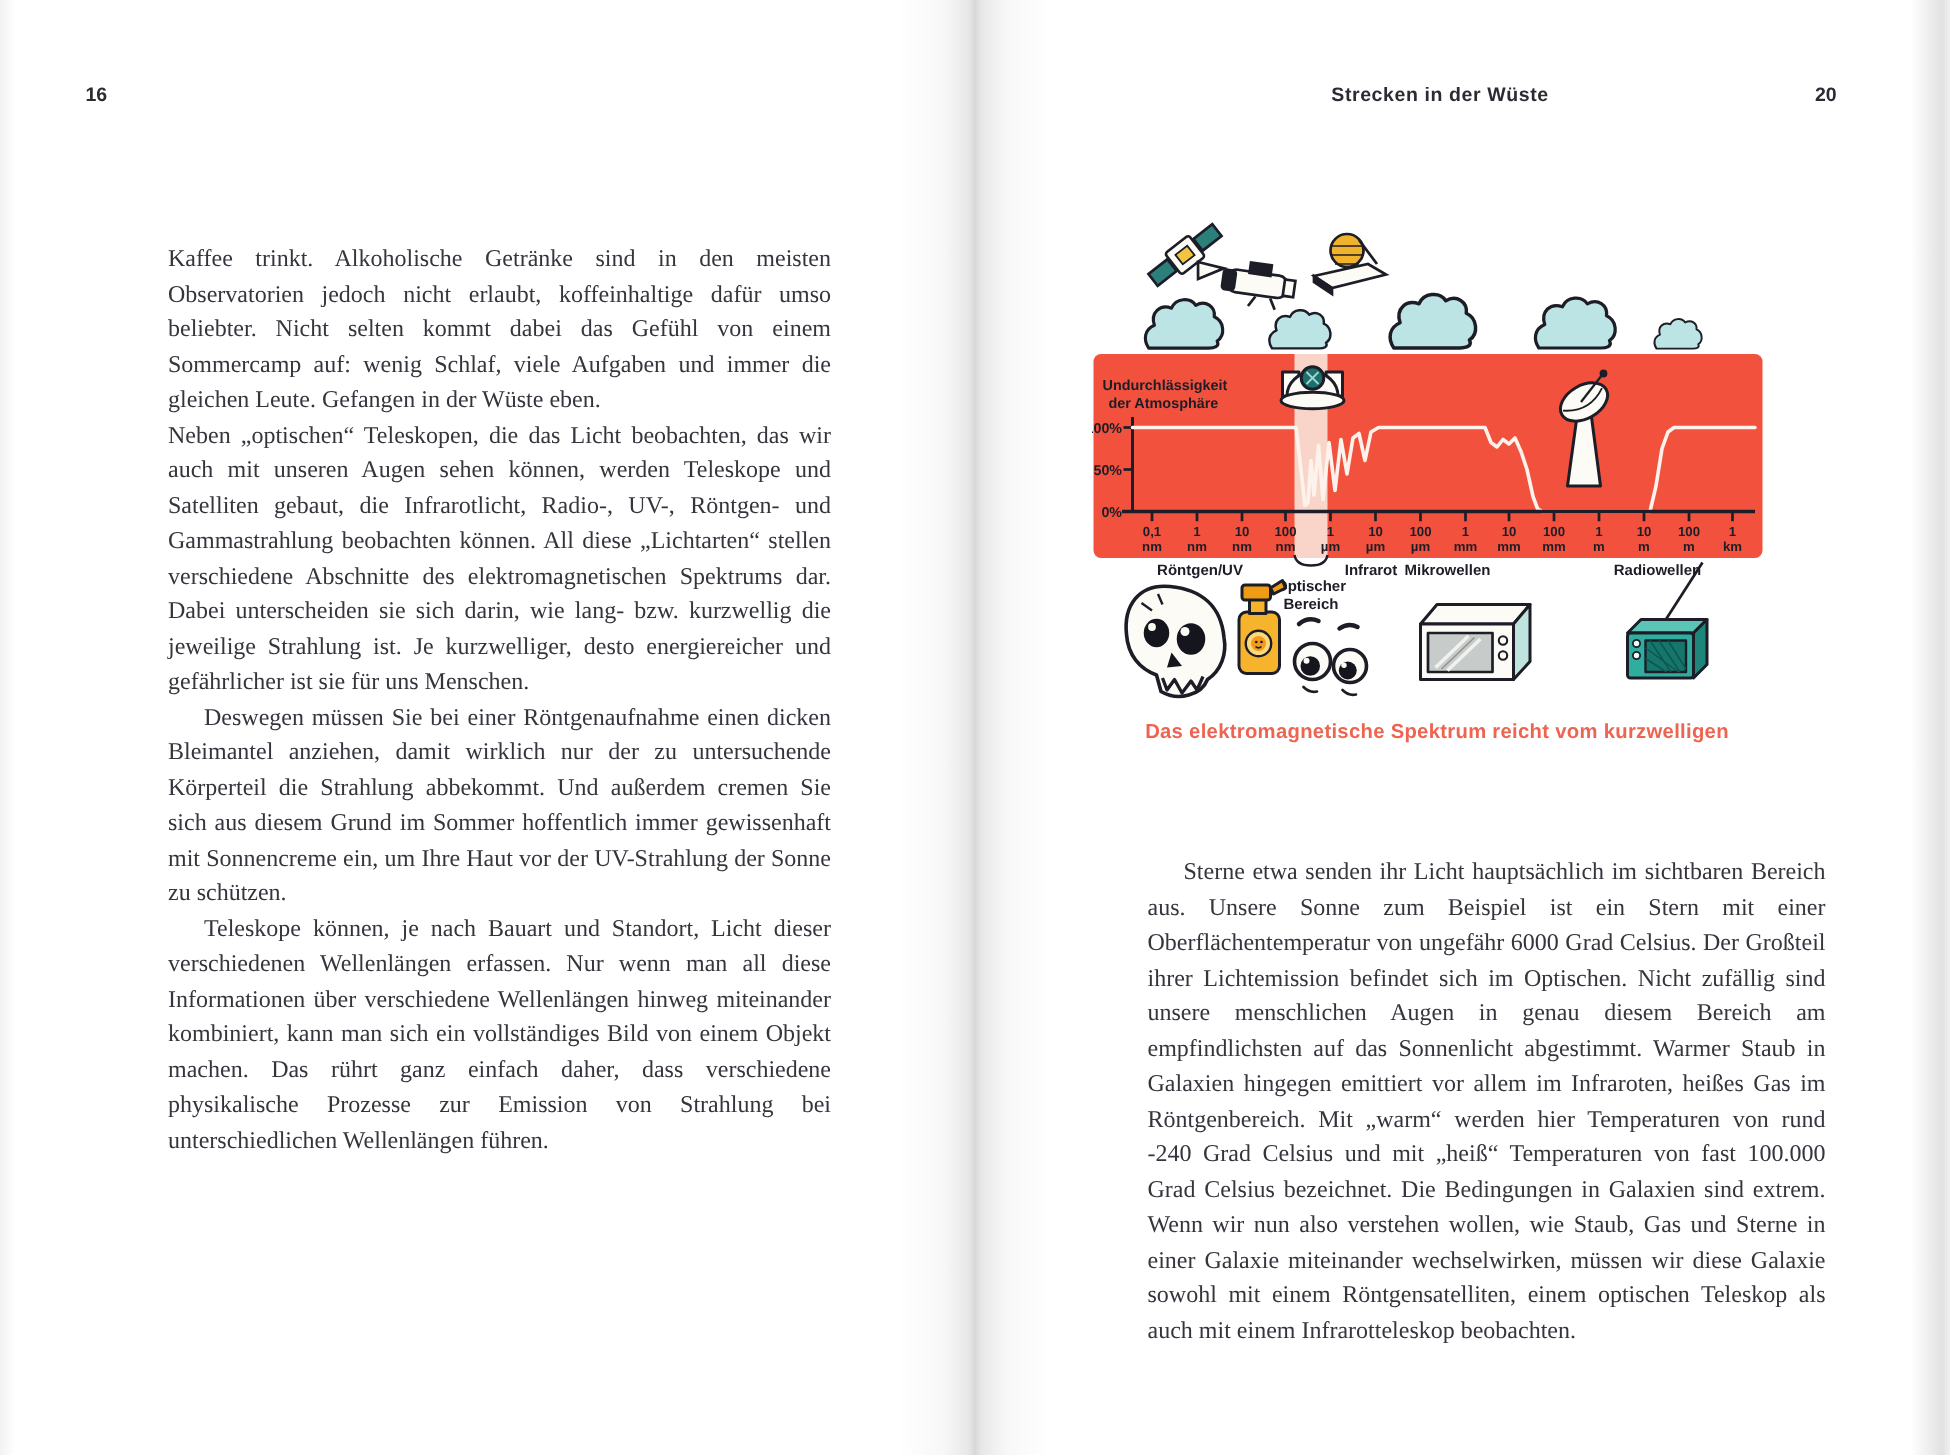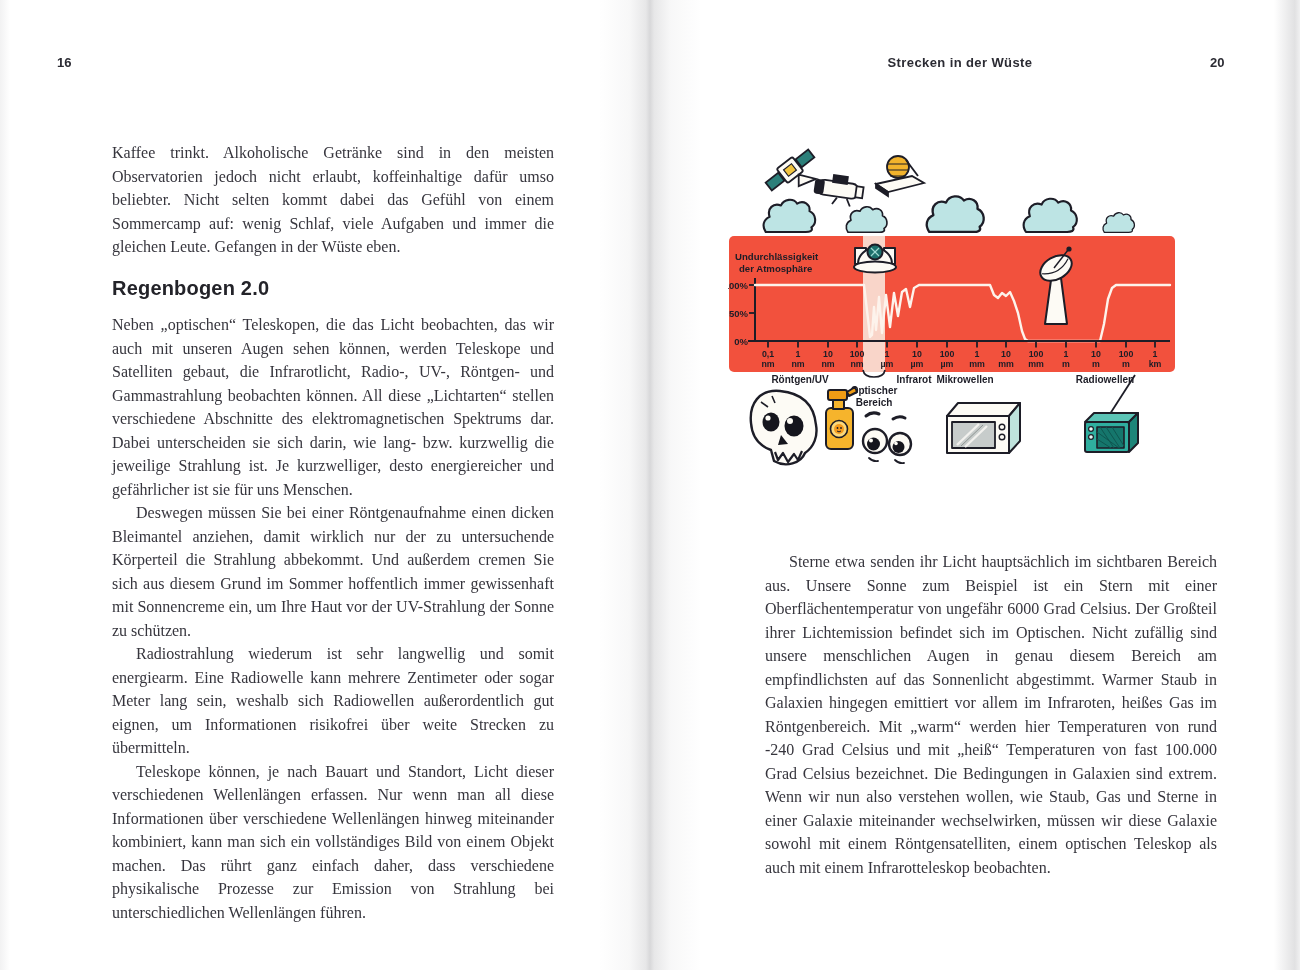--- a/index.html
+++ b/index.html
@@ -7,21 +7,21 @@
        font-family:"Liberation Sans",sans-serif;}
   .spread{position:relative;width:1300px;height:970px;background:#ffffff;}
 
   
   .runhead{position:absolute;font-size:13px;font-weight:700;color:#2b2b33;
            letter-spacing:.4px;}
   .pagenum{position:absolute;font-size:13px;font-weight:700;color:#2b2b33;}
 
   
   .col{position:absolute;font-family:"Liberation Serif",serif;font-size:16px;
-       line-height:23.5px;color:#36353d;text-align:justify;}
+       line-height:23.5px;color:#36353d;text-align:justify;margin-top:20px;}
   .col p{margin:0;}
   .col p.ind{text-indent:24px;}
   h2.sect{font-family:"Liberation Sans",sans-serif;font-size:20px;font-weight:700;
           color:#232329;margin:18px 0 13px 0;letter-spacing:.2px;}
 
   
   .fig-caption{position:absolute;left:728px;top:478px;width:460px;text-align:center;
                font-size:13.5px;font-weight:700;line-height:20px;color:#ee6450;
                letter-spacing:.2px;}
 
@@ -43,24 +43,22 @@
 </style>
 </head>
 <body>
 
 <div class="spread">
 
   <div class="pagenum" style="left:57px;top:55px;">16</div>
 
   <div class="col" style="left:112px;top:141px;width:442px;">
     <p>Kaffee trinkt. Alkoholische Getränke sind in den meisten Observatorien jedoch nicht erlaubt, koffeinhaltige dafür umso beliebter. Nicht selten kommt dabei das Gefühl von einem Sommercamp auf: wenig Schlaf, viele Aufgaben und immer die gleichen Leute. Gefangen in der Wüste eben.</p>
-    <h2 class="sect">Regenbogen 2.0</h2>
     <p>Neben „optischen“ Teleskopen, die das Licht beobachten, das wir auch mit unseren Augen sehen können, werden Teleskope und Satelliten gebaut, die Infrarotlicht, Radio-, UV-, Röntgen- und Gammastrahlung beobachten können. All diese „Lichtarten“ stellen verschiedene Abschnitte des elektromagnetischen Spektrums dar. Dabei unterscheiden sie sich darin, wie lang- bzw. kurzwellig die jeweilige Strahlung ist. Je kurzwelliger, desto energiereicher und gefährlicher ist sie für uns Menschen.</p>
     <p class="ind">Deswegen müssen Sie bei einer Röntgenaufnahme einen dicken Bleimantel anziehen, damit wirklich nur der zu untersuchende Körperteil die Strahlung abbekommt. Und außerdem cremen Sie sich aus diesem Grund im Sommer hoffentlich immer gewissenhaft mit Sonnencreme ein, um Ihre Haut vor der UV-Strahlung der Sonne zu schützen.</p>
-    <p class="ind">Radiostrahlung wiederum ist sehr langwellig und somit energiearm. Eine Radiowelle kann mehrere Zentimeter oder sogar Meter lang sein, weshalb sich Radiowellen außerordentlich gut eignen, um Informationen risikofrei über weite Strecken zu übermitteln.</p>
     <p class="ind">Teleskope können, je nach Bauart und Standort, Licht dieser verschiedenen Wellenlängen erfassen. Nur wenn man all diese Informationen über verschiedene Wellenlängen hinweg miteinander kombiniert, kann man sich ein vollständiges Bild von einem Objekt machen. Das rührt ganz einfach daher, dass verschiedene physikalische Prozesse zur Emission von Strahlung bei unterschiedlichen Wellenlängen führen.</p>
   </div>
 
   <div class="runhead" style="left:735px;top:55px;width:450px;text-align:center;">Strecken in der Wüste</div>
   <div class="pagenum" style="left:1210px;top:55px;">20</div>
 
   <svg style="position:absolute;left:728px;top:140px;" width="460" height="330" viewBox="0 0 460 330">
 
     <g transform="translate(62,30) rotate(-38)" stroke="#1d1d27" stroke-width="1.8">
       <rect x="-27" y="-5" width="16" height="10" fill="#2c7f7a"></rect>
@@ -232,20 +230,21 @@
       <polygon points="401,282 410,273 410,303 401,312" fill="#1d8579"></polygon>
       <rect x="357" y="282" width="44" height="30" rx="2" fill="#2fae9f"></rect>
       <rect x="369" y="287" width="27" height="21" fill="#15766c" stroke-width="1.6"></rect>
       <path d="M372,287 l14,21 M378,287 l14,21 M384,287 l12,19 M369,292 l22,16 M369,299 l14,9" stroke="#0e5650" stroke-width="1" fill="none"></path>
       <circle cx="363" cy="289" r="2.4" fill="#eafaf7" stroke-width="1.2"></circle>
       <circle cx="363" cy="297" r="2.4" fill="#eafaf7" stroke-width="1.2"></circle>
     </g>
   </svg>
 
   <div class="fig-caption">
+    <div>Das elektromagnetische Spektrum reicht vom kurzwelligen</div>
   </div>
 
   <div class="col" style="left:765px;top:550px;width:452px;">
     <p class="ind">Sterne etwa senden ihr Licht hauptsächlich im sichtbaren Bereich aus. Unsere Sonne zum Beispiel ist ein Stern mit einer Oberflächentemperatur von ungefähr 6000 Grad Celsius. Der Großteil ihrer Lichtemission befindet sich im Optischen. Nicht zufällig sind unsere menschlichen Augen in genau diesem Bereich am empfindlichsten auf das Sonnenlicht abgestimmt. Warmer Staub in Galaxien hingegen emittiert vor allem im Infraroten, heißes Gas im Röntgenbereich. Mit „warm“ werden hier Temperaturen von rund -240 Grad Celsius und mit „heiß“ Temperaturen von fast 100.000 Grad Celsius bezeichnet. Die Bedingungen in Galaxien sind extrem. Wenn wir nun also verstehen wollen, wie Staub, Gas und Sterne in einer Galaxie miteinander wechselwirken, müssen wir diese Galaxie sowohl mit einem Röntgensatelliten, einem optischen Teleskop als auch mit einem Infrarotteleskop beobachten.</p>
   </div>
 
   <div class="spine-shadow"></div>
   <div class="edge-right"></div>
   <div class="edge-left"></div>
 </div>

